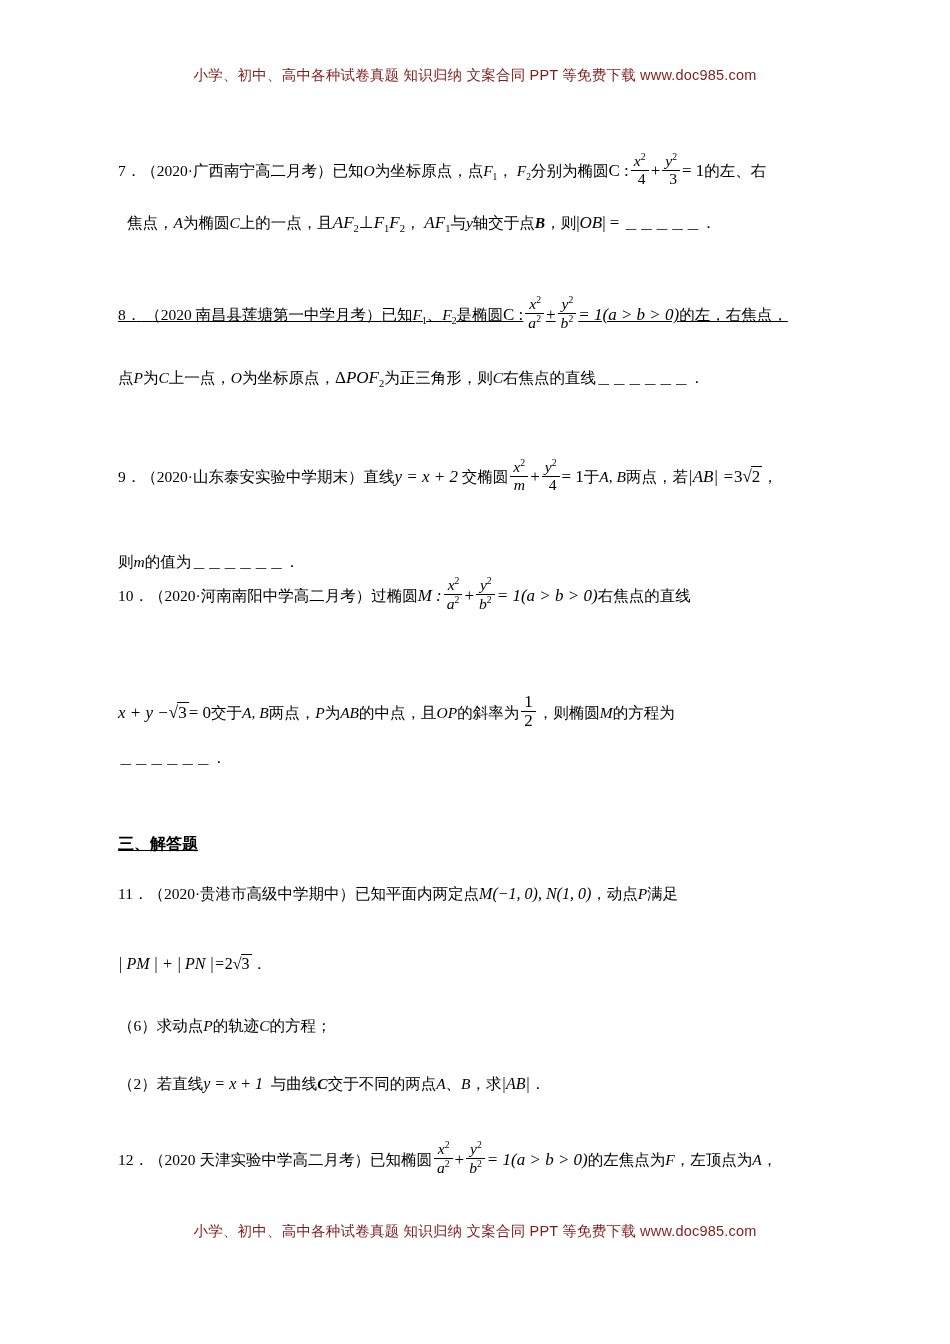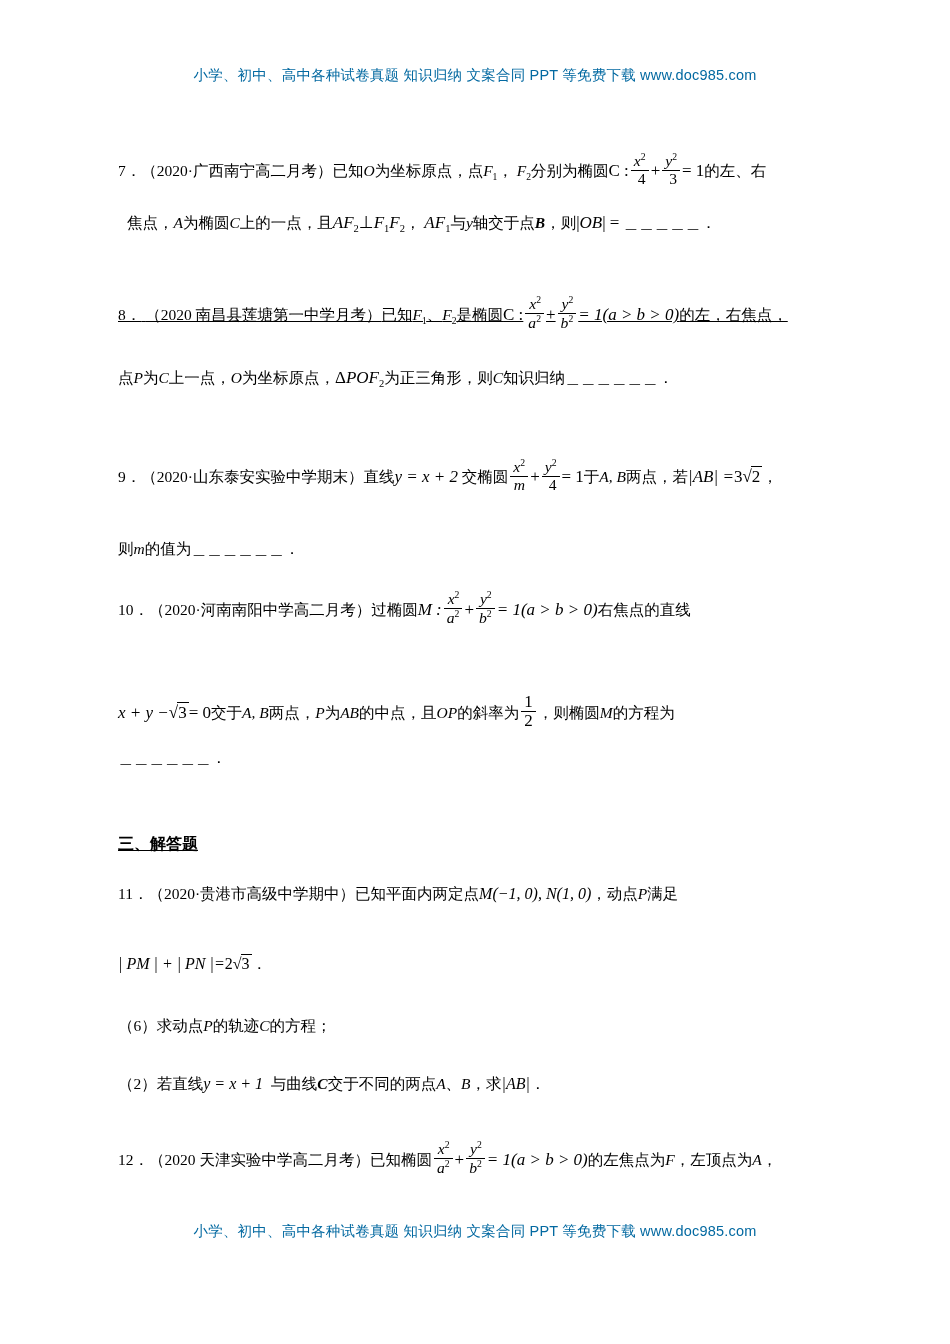--- a/index.html
+++ b/index.html
@@ -22,21 +22,21 @@
     box-sizing: border-box;
     padding: 0 118px;
   }
   .watermark {
     position: absolute;
     left: 0;
     width: 950px;
     text-align: center;
     font-family: "Liberation Sans", sans-serif;
     font-size: 14.5px;
-    color: #0369a1;
+    color: #7f1d1d;
     letter-spacing: 0.2px;
   }
   .watermark-top { top: 66px; }
   .watermark-bottom { top: 1222px; }
 
   .content {
     position: absolute;
     left: 118px;
     top: 140px;
     width: 714px;
@@ -104,32 +104,32 @@
 
     <div class="row" style="top:72px;margin-left:9px;">
       <span>焦点，</span><span class="m">A</span><span>为椭圆</span><span class="m">C</span><span>上的一点，且</span><span class="mathimg"><span class="m">AF</span><span class="sub">2</span><span class="mr">⊥</span><span class="m">F</span><span class="sub">1</span><span class="m">F</span><span class="sub">2</span></span><span>，</span>&nbsp;<span class="mathimg"><span class="m">AF</span><span class="sub">1</span></span><span>与</span><span class="m">y</span><span>轴交于点</span><b><span class="m">B</span></b><span>，则</span><span class="mathimg">|<span class="m">OB</span>| =</span>&nbsp;<span>＿＿＿＿＿．</span>
     </div>
 
     <div class="row" style="top:155px;text-decoration:underline;">
       <span>8．</span>&nbsp;<span>（2020 南昌县莲塘第一中学月考）</span><span>已知</span><span class="m">F</span><span class="sub">1</span><span>、</span><span class="m">F</span><span class="sub">2</span><span>是椭圆</span><span class="mathimg"><span class="mr">C :</span><span class="frac"><span class="num"><span class="m">x</span><span class="supr">2</span></span><span class="den"><span class="m">a</span><span class="supr">2</span></span></span><span class="mr">+</span><span class="frac"><span class="num"><span class="m">y</span><span class="supr">2</span></span><span class="den"><span class="m">b</span><span class="supr">2</span></span></span><span class="m">= 1(a &gt; b &gt; 0)</span></span><span>的左，右焦点，</span>
     </div>
 
     <div class="row" style="top:228px;">
-      <span>点</span><span class="m">P</span><span>为</span><span class="m">C</span><span>上一点，</span><span class="m">O</span><span>为坐标原点，</span><span class="mathimg"><span class="mr">Δ</span><span class="m">POF</span><span class="sub">2</span></span><span>为正三角形，则</span><span class="m">C</span><span>知识归纳＿＿＿＿＿＿．</span>
+      <span>点</span><span class="m">P</span><span>为</span><span class="m">C</span><span>上一点，</span><span class="m">O</span><span>为坐标原点，</span><span class="mathimg"><span class="mr">Δ</span><span class="m">POF</span><span class="sub">2</span></span><span>为正三角形，则</span><span class="m">C</span><span>右焦点的直线＿＿＿＿＿＿．</span>
     </div>
 
     <div class="row" style="top:318px;">
       <span>9．</span><span>（2020·山东泰安实验中学期末）</span><span>直线</span><span class="mathimg m">y = x + 2</span>&nbsp;<span>交椭圆</span><span class="mathimg"><span class="frac"><span class="num"><span class="m">x</span><span class="supr">2</span></span><span class="den m">m</span></span><span class="mr">+</span><span class="frac"><span class="num"><span class="m">y</span><span class="supr">2</span></span><span class="den mr">4</span></span><span class="mr">= 1</span></span><span>于</span><span class="m">A, B</span><span>两点，若</span><span class="mathimg"><span class="m">|AB| =</span><span class="mr">3</span><span class="sqrt"><span class="rad">√</span><span class="body mr">2</span></span></span><span>，</span>
     </div>
 
-    <div class="row" style="top:399px;">
+    <div class="row" style="top:412px;">
       <span>则</span><span class="m">m</span><span>的值为＿＿＿＿＿＿．</span>
     </div>
 
-    <div class="row" style="top:450px;">
+    <div class="row" style="top:436px;">
       <span>10．</span><span>（2020·河南南阳中学高二月考）</span><span>过椭圆</span><span class="mathimg"><span class="m">M :</span><span class="frac"><span class="num"><span class="m">x</span><span class="supr">2</span></span><span class="den"><span class="m">a</span><span class="supr">2</span></span></span><span class="mr">+</span><span class="frac"><span class="num"><span class="m">y</span><span class="supr">2</span></span><span class="den"><span class="m">b</span><span class="supr">2</span></span></span><span class="m">= 1(a &gt; b &gt; 0)</span></span><span>右焦点的直线</span>
     </div>
 
     <div class="row" style="top:553px;">
       <span class="mathimg"><span class="m">x + y −</span><span class="sqrt"><span class="rad">√</span><span class="body mr">3</span></span><span class="mr">= 0</span></span><span>交于</span><span class="m">A, B</span><span>两点，</span><span class="m">P</span><span>为</span><span class="m">AB</span><span>的中点，且</span><span class="m">OP</span><span>的斜率为</span><span class="frac mathimg"><span class="num mr">1</span><span class="den mr">2</span></span><span>，则椭圆</span><span class="m">M</span><span>的方程为</span>
     </div>
 
     <div class="row" style="top:608px;">＿＿＿＿＿＿．</div>
 
     <div class="row section-title" style="top:694px;">三、解答题</div>

